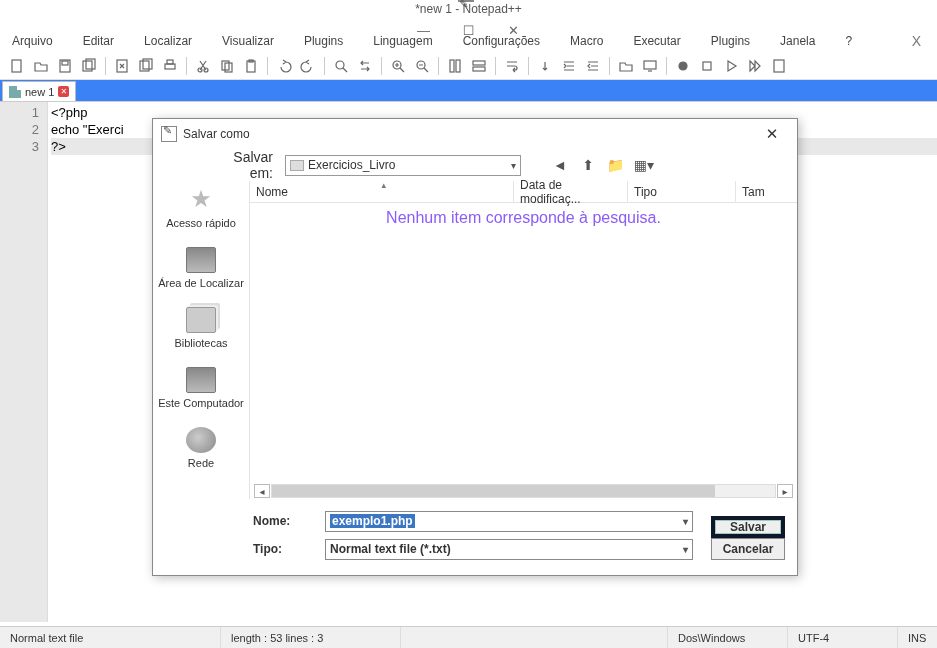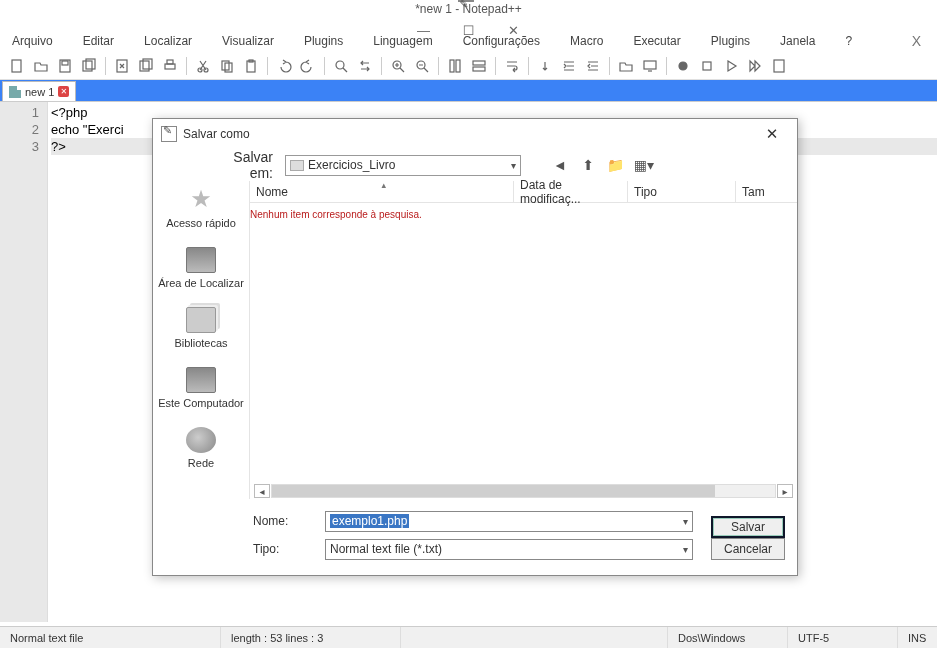--- a/index.html
+++ b/index.html
@@ -68,35 +68,35 @@
 .place .pic.stack { background: #ccc; border: 1px solid #999; box-shadow: 2px -2px 0 #eee, 4px -4px 0 #ddd; }
 
 .filelist { flex:1; border-left: 1px solid #e4e4e4; display:flex; flex-direction:column; }
 .list-header { height: 22px; display:flex; align-items:center; border-bottom: 1px solid #e4e4e4; font-size: 12px; }
 .list-header .col { padding: 0 6px; border-right: 1px solid #e4e4e4; height:100%; display:flex; align-items:center; position:relative; }
 .col.name { width: 264px; text-align: center; }
 .col.name .sort { position:absolute; left:50%; top:-1px; font-size:9px; color:#777; }
 .col.date { width: 114px; }
 .col.type { width: 108px; border-right: 1px solid #e4e4e4; }
 .col.size { flex:1; border-right: none; }
-.list-body { flex:1; display:flex; align-items:flex-start; justify-content:flex-start; padding-top: 6px; font-size:10px; color:#b91c1c; }
+.list-body { flex:1; display:flex; align-items:flex-start; justify-content:center; padding-top: 6px; font-size:16px; color:#8b5cf6; }
 .list-scroll { height: 16px; display:flex; align-items:center; padding: 0 4px; }
 .list-scroll .arrow { width: 16px; height: 14px; border: 1px solid #bbb; display:flex; align-items:center; justify-content:center; font-size:10px; color:#555; }
 .list-scroll .track { flex:1; height: 14px; background:#f0f0f0; border: 1px solid #ddd; margin: 0 1px; position:relative; }
 .list-scroll .thumb { position:absolute; left:0; top:0; bottom:0; width:88%; background:#cfcfcf; }
 
 .dlg-bottom { padding: 8px 12px 0 100px; }
-.form-row { display:flex; align-items:center; height: 28px; gap: 18px; }
+.form-row { display:flex; align-items:center; height: 28px; gap: 18px; font-weight: bold; }
 .form-row .flab { width: 54px; font-size:12px; }
 .form-row .field { flex: 1; height: 21px; border: 1px solid #888; padding: 0 4px; font-size: 12px; display:flex; align-items:center; position:relative; }
 .form-row .field.sel { background:#fff; }
 .form-row .field .seltext { background:#3a76c4; color:#fff; padding: 0 2px; }
 .form-row .field .chev { margin-left:auto; font-size:10px; color:#555; }
 .form-row .btn { width: 74px; height: 22px; border: 1px solid #888; background:#efefef; font-size:12px; display:flex; align-items:center; justify-content:center; }
-.form-row .btn.primary { border: 2px solid #0f172a; box-shadow: 0 0 0 1px #9cb inset; margin-top: 12px; }
+.form-row .btn.primary { border: 4px solid #0f172a; box-shadow: 0 0 0 1px #9cb inset; margin-top: 12px; }
 
 svg { stroke: #666; fill: none; stroke-width: 1.2; }
 </style>
 </head>
 <body>
 
 <div class="titlebar">
   <span class="app-icon"></span>
   <span class="title-text">*new 1 - Notepad++</span>
   <div class="win-controls">
@@ -312,21 +312,21 @@
   <div class="code"><span>&lt;?php</span>
 <span>echo "Exerci</span>
 <span class="cursor-line">?&gt;                                                                                         </span></div>
 </div>
 
 <div class="statusbar">
   <div class="cell">Normal text file</div>
   <div class="cell" style="width:180px">length : 53    lines : 3</div>
   <div class="cell fill"></div>
   <div class="cell" style="width:120px">Dos\Windows</div>
-  <div class="cell" style="width:110px">UTF-5</div>
+  <div class="cell" style="width:110px">UTF-4</div>
   <div class="cell" style="width:40px">INS</div>
 </div>
 
 <div class="dialog">
   <div class="dlg-title">
     <span class="app-icon"></span>
     <span class="txt">Salvar como</span>
     <span class="close">✕</span>
   </div>
 

